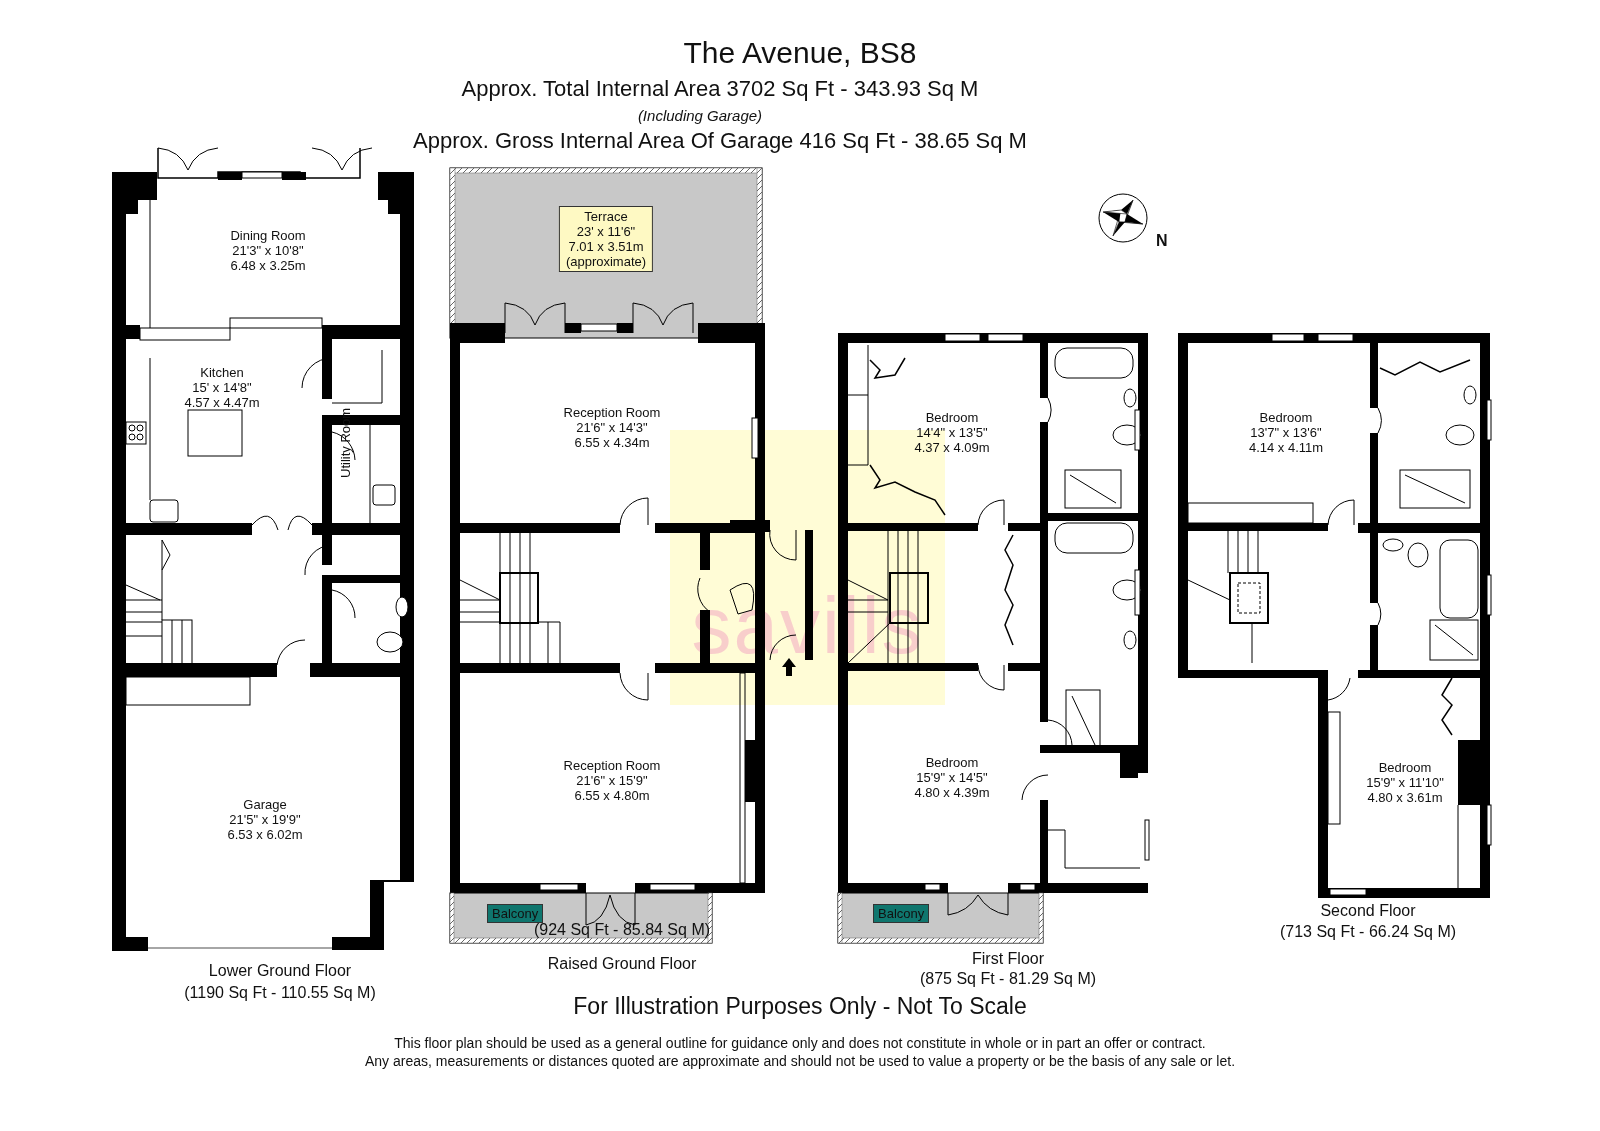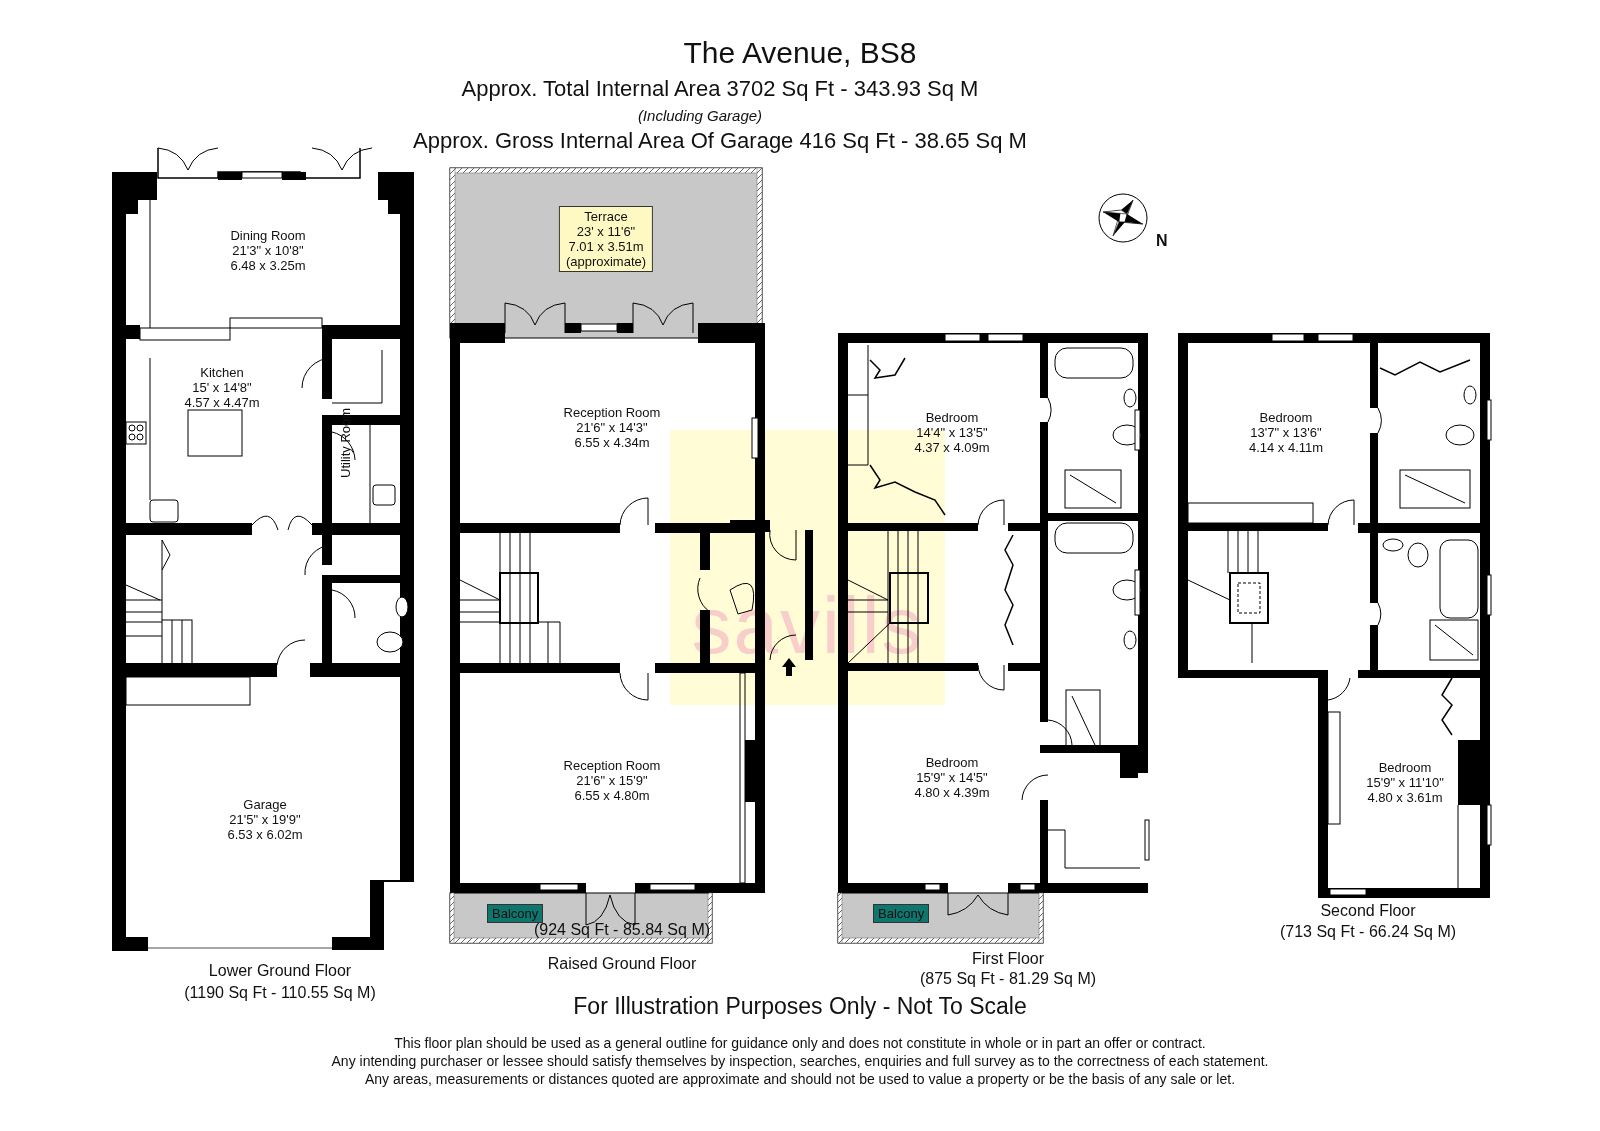--- a/index.html
+++ b/index.html
@@ -388,15 +388,14 @@
   <div>Bedroom</div>
   <div>15'9" x 11'10"</div>
   <div>4.80 x 3.61m</div>
 </div>
 <div class="floor-name" style="left:1368px; top:902px">Second Floor</div>
 <div class="floor-area" style="left:1368px; top:923px">(713 Sq Ft  -  66.24 Sq M)</div>
 
 <div class="abs center illustration">For Illustration Purposes Only - Not To Scale</div>
 <div class="abs center disclaimer">
   <div>This floor plan should be used as a general outline for guidance only and does not constitute in whole or in part an offer or contract.</div>
-  <div>Any intending purchaser or lessee should satisfy themselves by inspection, searches, enquiries and full survey as to the correctness of each statement.</div>
   <div>Any areas, measurements or distances quoted are approximate and should not be used to value a property or be the basis of any sale or let.</div>
 </div>
 
 </body></html>

